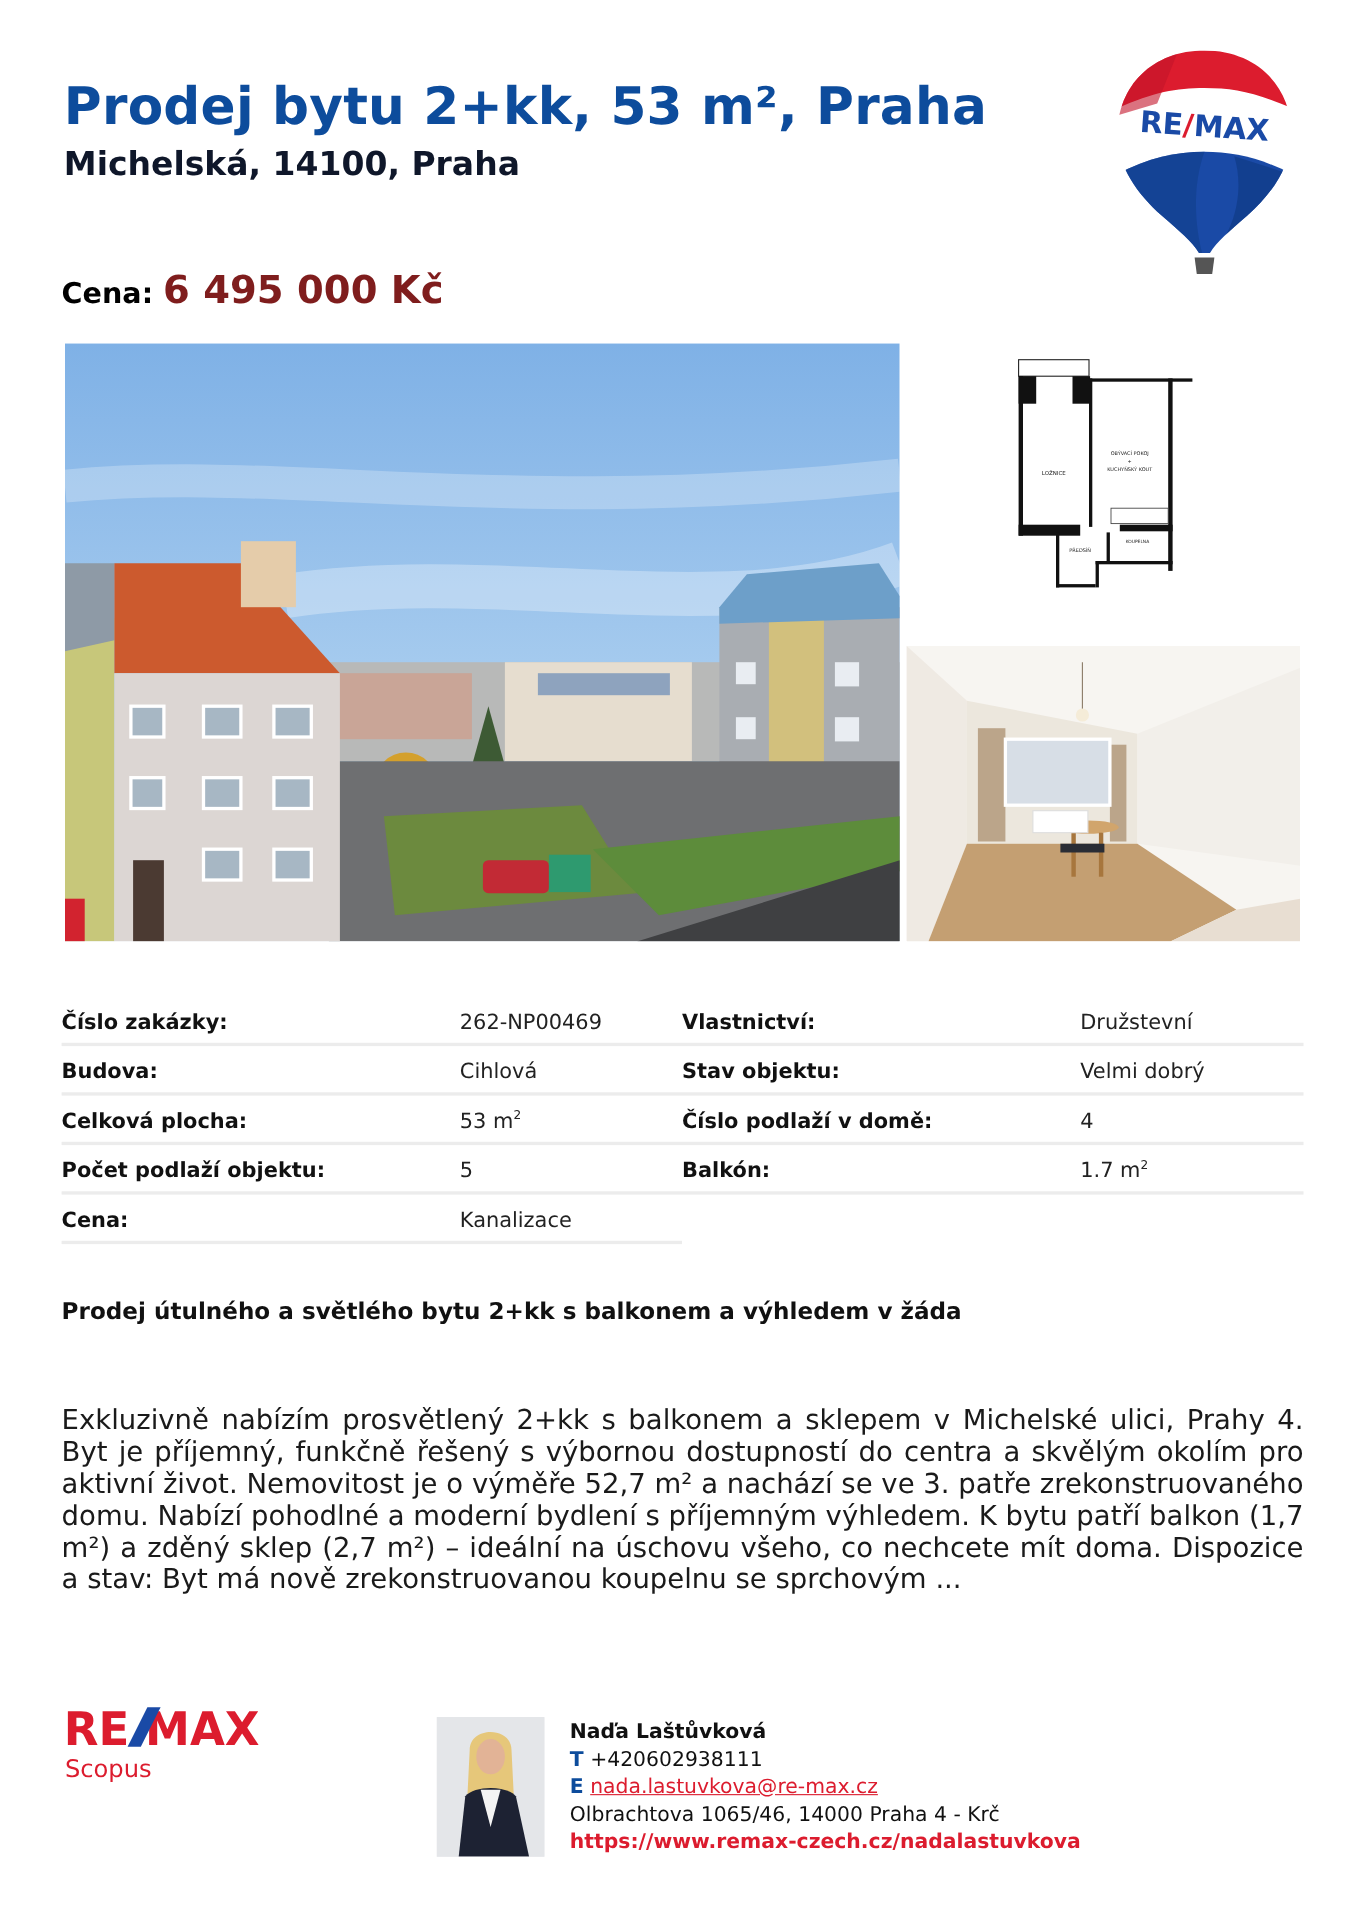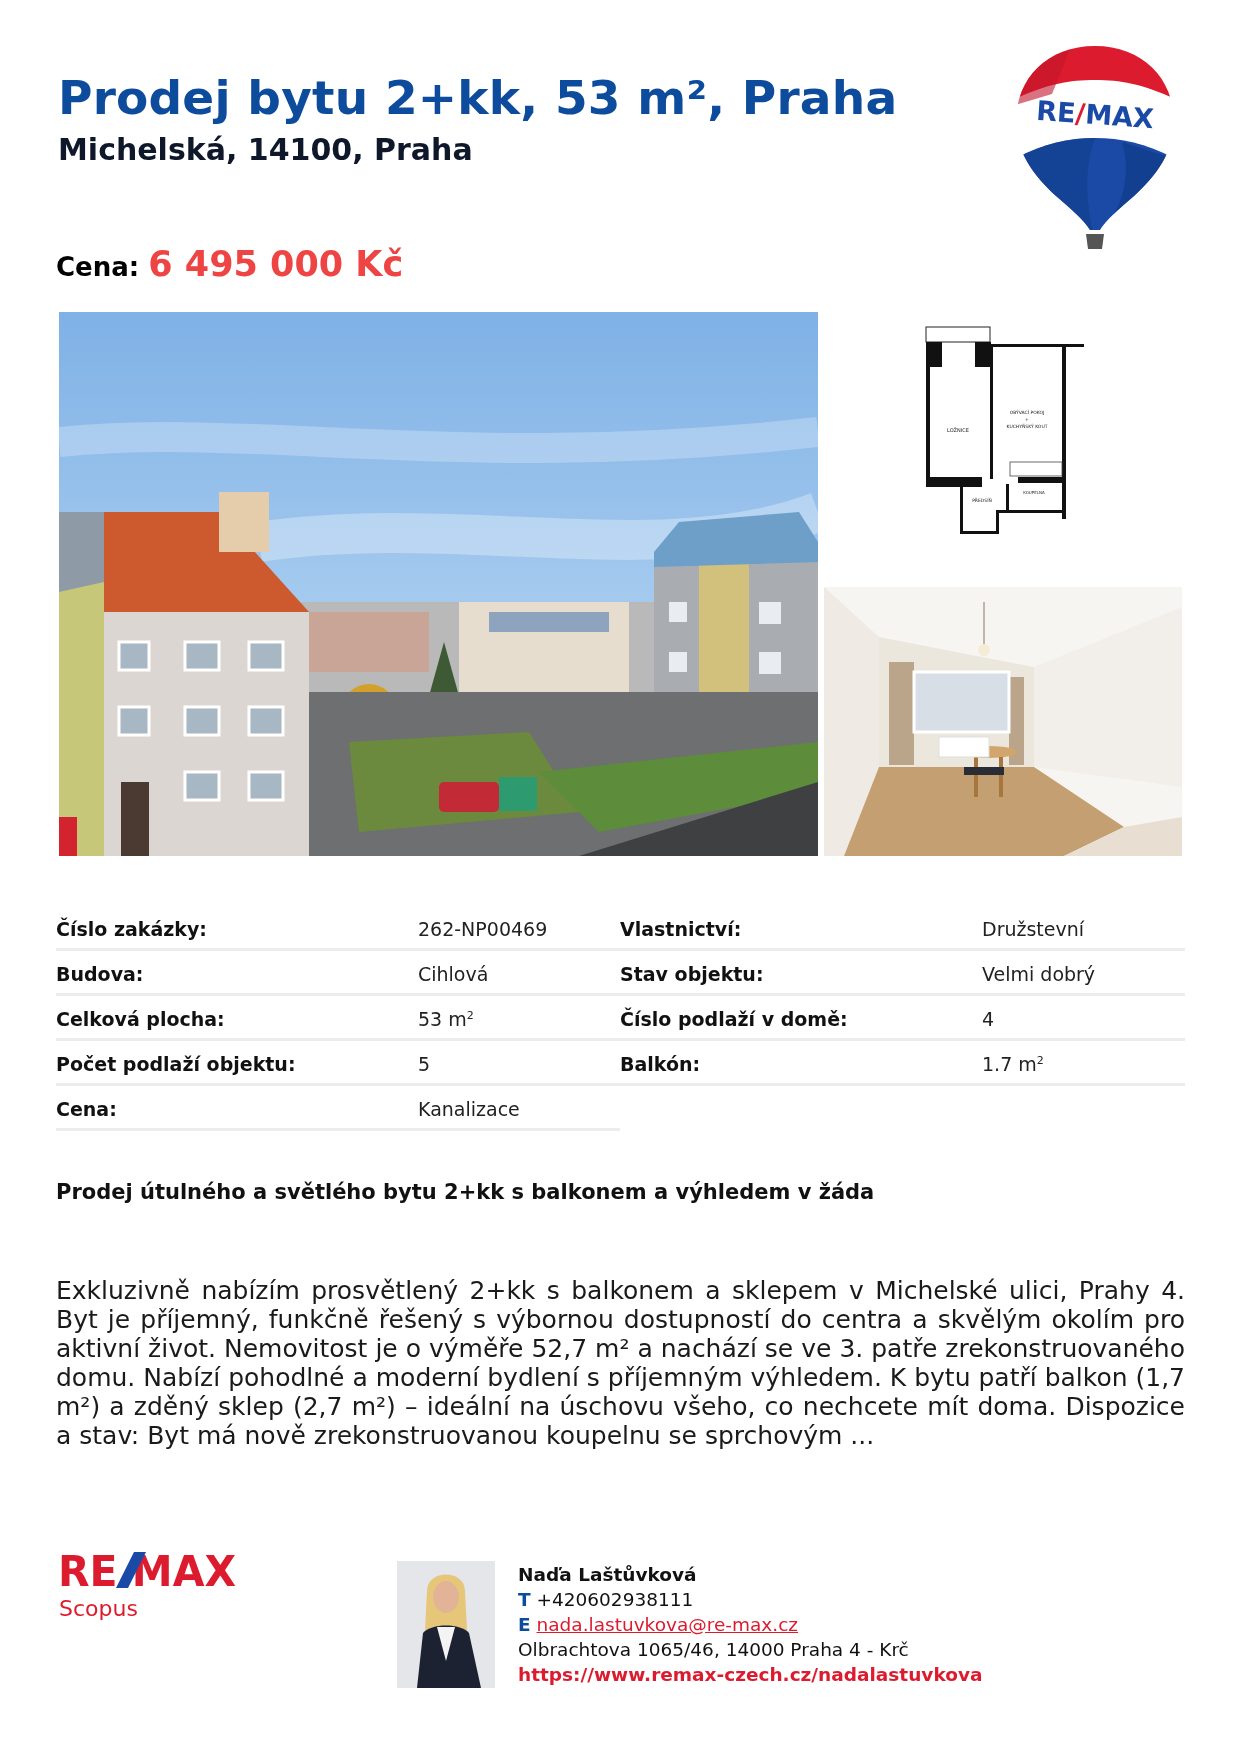--- a/index.html
+++ b/index.html
@@ -5,21 +5,21 @@
   html, body { margin: 0; padding: 0; background: #ffffff; }
   body { width: 1240px; height: 1754px; position: relative; overflow: hidden;
          font-family: "DejaVu Sans", sans-serif; color: #111; }
   .abs { position: absolute; }
 
   .title { left: 58px; top: 70px; font-size: 47px; font-weight: bold; color: #0d4c9c; letter-spacing: 0.2px; white-space: nowrap; }
   .subtitle { left: 58px; top: 132px; font-size: 30px; font-weight: bold; color: #0f172a; white-space: nowrap; }
 
   .price { left: 56px; top: 244px; white-space: nowrap; }
   .price-label { font-size: 26px; font-weight: bold; color: #000; }
-  .price-value { font-size: 35px; font-weight: bold; color: #ef4444; margin-left: 4px; }
+  .price-value { font-size: 35px; font-weight: bold; color: #7f1d1d; margin-left: 4px; }
 
   .balloon { left: 1012px; top: 44px; width: 166px; height: 212px; }
 
   .photo-main { left: 59px; top: 312px; width: 759px; height: 544px; overflow: hidden; }
   .floorplan { left: 922px; top: 322px; width: 162px; height: 215px; }
   .photo-interior { left: 824px; top: 587px; width: 358px; height: 269px; overflow: hidden; }
 
   .params { left: 56px; top: 906px; width: 1129px; }
   .params-row { display: flex; height: 45px; }
   .cell { position: relative; height: 45px; display: flex; align-items: center; }

